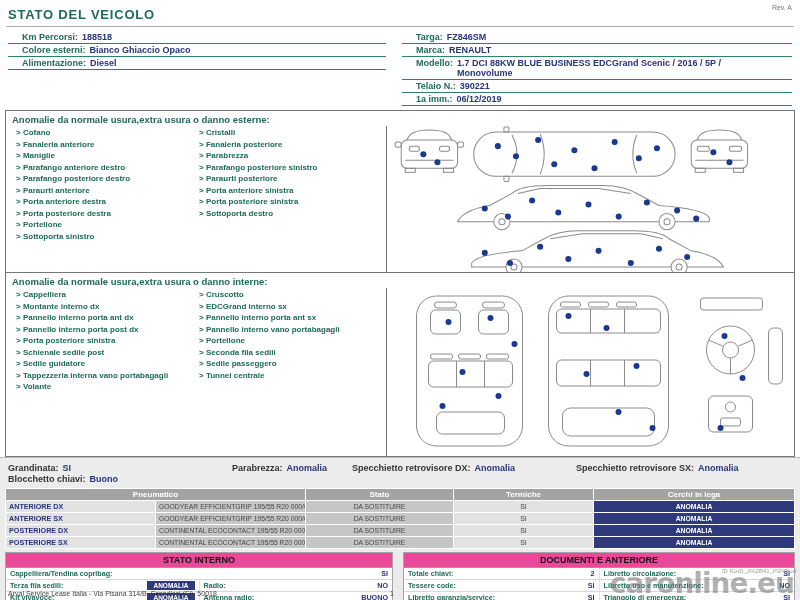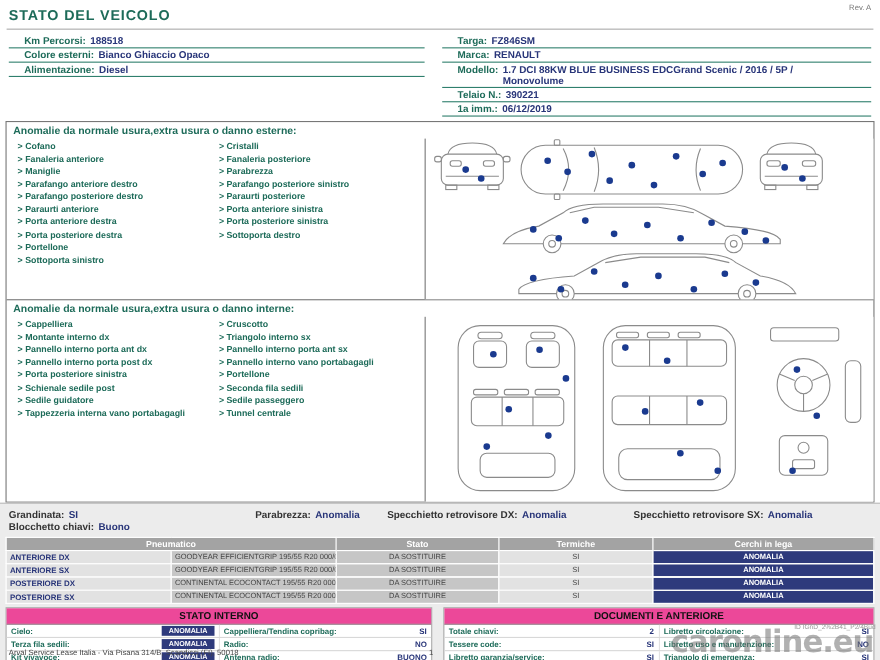--- a/index.html
+++ b/index.html
@@ -252,26 +252,27 @@
           <div class="list-col">
               <ul id="int-col1">
                 <li>Cappelliera</li>
                 <li>Montante interno dx</li>
                 <li>Pannello interno porta ant dx</li>
                 <li>Pannello interno porta post dx</li>
                 <li>Porta posteriore sinistra</li>
                 <li>Schienale sedile post</li>
                 <li>Sedile guidatore</li>
                 <li>Tappezzeria interna vano portabagagli</li>
+                <li>Volante</li>
               </ul>
             </div>
           <div class="list-col">
               <ul id="int-col2">
                 <li>Cruscotto</li>
-                <li>Triangolo interno sx</li>
+                <li>EDCGrand interno sx</li>
                 <li>Pannello interno porta ant sx</li>
                 <li>Pannello interno vano portabagagli</li>
                 <li>Portellone</li>
                 <li>Seconda fila sedili</li>
                 <li>Sedile passeggero</li>
                 <li>Tunnel centrale</li>
               </ul>
             </div>
         </div>
         <div class="diagram-area">
@@ -406,24 +407,20 @@
           </tr>
         </tbody>
     </table>
 
     <div class="tables-row">
       <div class="btable left">
         <div class="btable-header">STATO INTERNO</div>
         <div id="stato-interno-rows">
             <div class="pair-row">
               <div class="pair">
-                <span class="plabel">Cielo:</span>
-                <span class="pvalue badge">ANOMALIA</span>
-              </div>
-              <div class="pair">
                 <span class="plabel">Cappelliera/Tendina copribag:</span>
                 <span class="pvalue">SI</span>
               </div>
             </div>
             <div class="pair-row">
               <div class="pair">
                 <span class="plabel">Terza fila sedili:</span>
                 <span class="pvalue badge">ANOMALIA</span>
               </div>
               <div class="pair">

